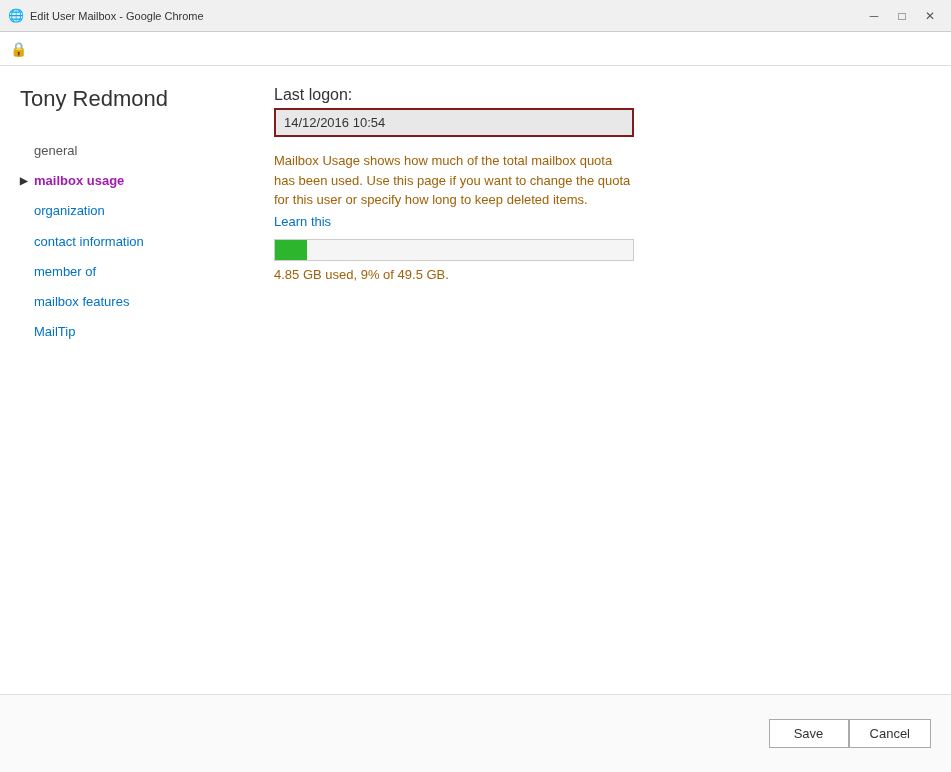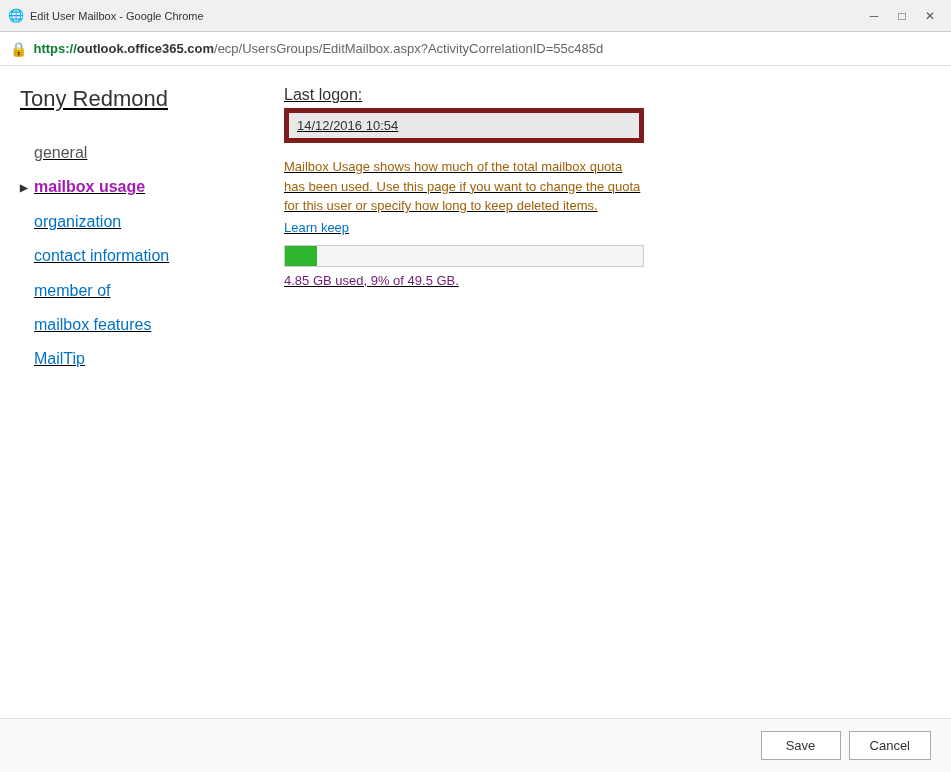--- a/index.html
+++ b/index.html
@@ -28,69 +28,69 @@
     .lock-icon { color: #4caf50; font-size: 14px; }
     .address-text { font-size: 13px; color: #333; }
     .address-text .https { color: #0d7d2e; font-weight: bold; }
     .address-text .domain { color: #333; font-weight: bold; }
     .address-text .path { color: #666; }
 
     
     .main { display: flex; height: calc(772px - 32px - 34px); flex-direction: column; }
 
     .content-area {
-      display: flex; flex: 1; padding: 20px 20px 0 20px; gap: 14px; text-decoration: underline;
+      display: flex; flex: 1; padding: 20px 20px 0 20px; gap: 4px;
     }
 
     
     .user-name {
       font-size: 22px; color: #333; font-weight: 300;
       margin-bottom: 24px;
     }
 
     
     .sidebar { width: 220px; flex-shrink: 0; }
     .sidebar-user { margin-bottom: 20px; }
     .nav-item {
       display: flex; align-items: center; padding: 6px 0 6px 14px;
-      color: #0072c6; cursor: pointer; font-size: 16px; position: relative;
+      color: #0072c6; cursor: pointer; font-size: 13px; position: relative;
       text-decoration: none; line-height: 1.4;
     }
     .nav-item.active { color: #a21caf; font-weight: 600; }
     .nav-item.active::before {
       content: '▶'; position: absolute; left: 0; font-size: 10px; color: #333;
     }
     .nav-item.general { color: #555; }
 
     
     .panel { flex: 1; padding-left: 30px; }
 
     .field-label { font-size: 16px; color: #333; margin-bottom: 4px; }
     .field-value {
-      background: #e8e8e8; border: 5px solid #7f1d1d; padding: 5px 8px;
+      background: #e8e8e8; border: 2px solid #7f1d1d; padding: 5px 8px;
       font-size: 13px; color: #333; width: 360px; margin-bottom: 14px;
     }
 
     .description { font-size: 13px; color: #a16207; width: 360px; line-height: 1.5; margin-bottom: 4px; }
     .learn-more { color: #0072c6; cursor: pointer; text-decoration: none; font-size: 13px; }
 
     
     .progress-container {
       width: 360px; height: 22px; border: 1px solid #ccc; background: #f5f5f5;
       margin: 10px 0 6px 0; position: relative;
     }
     .progress-fill {
       height: 100%; background: #2db52d; width: 9%;
     }
-    .usage-text { font-size: 13px; color: #701a75; }
+    .usage-text { font-size: 13px; color: #a16207; }
 
     
     .footer {
       display: flex; justify-content: flex-end; align-items: center;
-      padding: 12px 20px; gap: 8px; border-top: 1px solid #e0e0e0;
+      padding: 24px 20px; gap: 0; border-top: 1px solid #e0e0e0;
       background: #fafafa;
     }
     .footer-btn {
       min-width: 80px; padding: 6px 20px; border: 1px solid #aaa;
       background: #fff; font-size: 13px; cursor: pointer; color: #333;
     }
   </style>
 </head>
 <body>
 
@@ -101,23 +101,20 @@
   </div>
   <div class="titlebar-controls">
     <button class="titlebar-btn">─</button>
     <button class="titlebar-btn">□</button>
     <button class="titlebar-btn close">✕</button>
   </div>
 </div>
 
 <div class="addressbar">
   <span class="lock-icon">🔒</span>
-  <span class="address-text">
-    <span class="https">https://</span><span class="domain">outlook.office365.com</span><span class="path">/ecp/UsersGroups/EditMailbox.aspx?ActivityCorrelationID=55c485d</span>
-  </span>
 </div>
 
 <div class="main">
   <div class="content-area">
     <div class="sidebar">
       <div class="sidebar-user">
         <div class="user-name">Tony Redmond</div>
       </div>
       <nav>
         <a class="nav-item general">general</a>
@@ -129,21 +126,21 @@
         <a class="nav-item">MailTip</a>
       </nav>
     </div>
 
     <div class="panel">
       <div class="field-label">Last logon:</div>
       <div class="field-value">14/12/2016 10:54</div>
       <div class="description">Mailbox Usage shows how much of the total mailbox quota has been used. Use this page if you want to change the quota for this user or specify how long to keep deleted items.</div>
       <div>
         <a class="learn-more">
-          <span>Learn</span> <span>keep</span>
+          <span>Learn</span> <span>this</span>
         </a>
       </div>
       <div class="progress-container">
         <div class="progress-fill" style="width: 9%;"></div>
       </div>
       <div class="usage-text">4.85 GB used, 9% of 49.5 GB.</div>
     </div>
   </div>
 
   <div class="footer">

